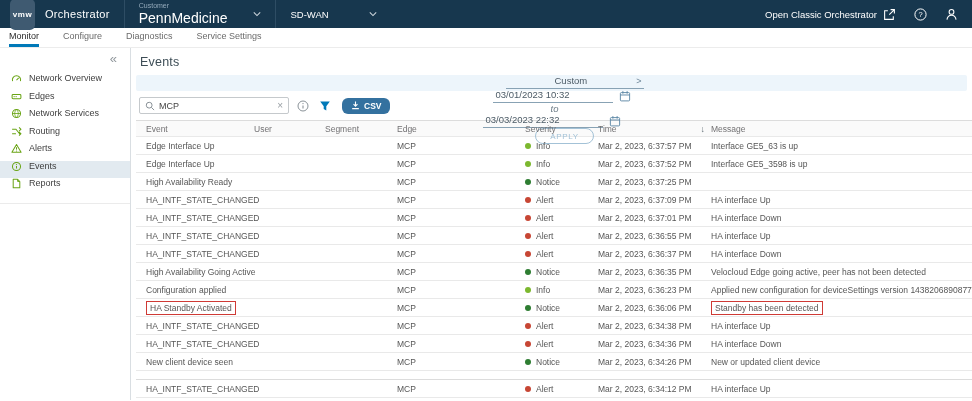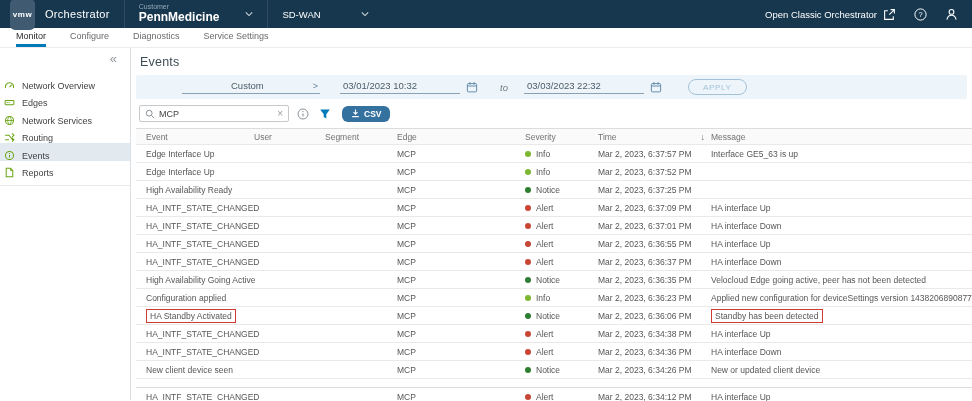--- a/index.html
+++ b/index.html
@@ -8,50 +8,50 @@
 
   
   .topbar { height:28px; background:#17374e; display:flex; align-items:center; color:#fff; }
   .logo-box { width:25px; height:31px; background:#3f5a71; border-radius:5px; margin-left:10px;
     display:flex; align-items:center; justify-content:center; font-size:8px; font-weight:bold; letter-spacing:.5px; }
   .product { font-size:11px; margin-left:10px; letter-spacing:.3px; }
   .tb-divider { width:1px; height:28px; background:#2e4d64; margin:0 14px; }
   .customer-block { display:flex; align-items:center; gap:26px; cursor:pointer; }
   .customer-texts { display:flex; flex-direction:column; line-height:1.15; }
   .customer-label { font-size:7px; color:#93a9ba; }
-  .customer-value { font-size:12px; color:#fff;font-weight:bold; }
+  .customer-value { font-size:14px; color:#fff; }
   .ctx-block { display:flex; align-items:center; gap:40px; cursor:pointer; }
   .ctx-value { font-size:9.5px; }
   .chev { width:8px; height:6px; }
   .topbar-right { margin-left:auto; display:flex; align-items:center; gap:18px; margin-right:14px; }
   .open-classic { display:flex; align-items:center; gap:6px; font-size:9.5px; cursor:pointer; }
   .tb-icon { width:13px; height:13px; display:block; }
 
   
-  .tabbar { height:20px; display:flex; align-items:stretch; gap:24px; padding-left:16px;
+  .tabbar { height:20px; display:flex; align-items:stretch; gap:24px; padding-left:9px;
     border-bottom:1px solid #ececec; background:#fff; }
   .tab { font-size:9px; color:#6b6b6b; display:flex; align-items:center; border-bottom:3px solid transparent; cursor:pointer; }
   .tab.active { color:#2b2b2b; border-bottom-color:#0079b8; }
 
   
   .layout { display:flex; height:352px; }
   .sidebar { width:131px; border-right:1px solid #d9dee2; position:relative; padding-top:25px; flex:none; }
   .collapse { position:absolute; top:3px; right:13px; font-size:13px; color:#8f969b; cursor:pointer; }
-  .side-item { height:17.5px; display:flex; align-items:flex-end; gap:7px; padding-left:4px;
+  .side-item { height:17.5px; display:flex; align-items:flex-start; gap:7px; padding-left:11px;
     font-size:9px; color:#3f3f3f; cursor:pointer; }
   .side-item.active { background:#e2eaf0; }
   .side-icon { width:11px; height:11px; flex:none; color:#69a414; }
   .side-divider { border-top:1px solid #ebebeb; margin-top:7px; }
 
   .main { flex:1; min-width:0; padding-left:5px; }
   .events-title { font-size:12.5px; font-weight:400; color:#3d4d56; margin:7px 0 6px 4px; letter-spacing:.2px; }
 
   
-  .date-bar { height:24px; background:#edf5fb; border-radius:2px; margin-right:5px;
-    display:flex; align-items:center; font-size:9.5px; color:#4c5b66; }
+  .date-bar { height:16px; background:#edf5fb; border-radius:2px; margin-right:5px;
+    display:flex; align-items:center; font-size:9.5px; color:#4c5b66;flex-direction:column; }
   .range-select { width:138px; margin-left:46px; border-bottom:1px solid #88a2b4; padding-bottom:2px;
     display:flex; align-items:center; cursor:pointer; }
   .range-select .lbl { flex:1; text-align:center; }
   .range-caret { color:#6c8598; font-size:9px; margin-right:2px; }
   .date-field { display:flex; align-items:center; margin-left:20px; gap:6px; }
   .date-text { border-bottom:1px solid #88a2b4; padding:0 10px 2px 3px; min-width:120px; cursor:text; }
   .cal-icon { width:12px; height:12px; color:#5b87a5; }
   .to-label { margin:0 16px 0 22px; color:#6d7d88;font-style:italic; }
   .apply-btn { margin-left:26px; background:transparent; border:1px solid #a3c2d7; color:#a3c2d7;
     border-radius:9px; font-size:8px; letter-spacing:.7px; padding:2.5px 14px;
@@ -162,20 +162,28 @@
         <circle cx="6" cy="6" r="4.4" fill="none" stroke="currentColor" stroke-width="1.1"></circle>
         <path d="M1.6 6h8.8M6 1.6C3.4 4.2 3.4 7.8 6 10.4 8.6 7.8 8.6 4.2 6 1.6z" fill="none" stroke="currentColor" stroke-width=".9"></path>
       </svg>
       <span>Network Services</span>
     </div>
     <div class="side-item">
       <svg class="side-icon" viewBox="0 0 12 12">
         <path d="M1.2 3.6h4.2l4 4.8h1.4M1.2 8.4h4.2M8.8 6.4l2 2-2 2M8.8 1.6l2 2-2 2" fill="none" stroke="currentColor" stroke-width="1.1"></path>
       </svg>
       <span>Routing</span>
+    </div>
+    <div class="side-item">
+      <svg class="side-icon" viewBox="0 0 12 12">
+        <path d="M6 1.6L11 10.2H1z" fill="none" stroke="currentColor" stroke-width="1.1" stroke-linejoin="round"></path>
+        <path d="M6 4.6v2.6" stroke="currentColor" stroke-width="1.1"></path>
+          <circle cx="6" cy="8.7" r=".6" fill="currentColor"></circle>
+      </svg>
+      <span>Alerts</span>
     </div>
     <div class="side-item active">
       <svg class="side-icon" viewBox="0 0 12 12">
         <circle cx="6" cy="6" r="4.4" fill="none" stroke="currentColor" stroke-width="1.1"></circle>
         <path d="M6 5.4v2.8" stroke="currentColor" stroke-width="1.1"></path>
           <circle cx="6" cy="3.8" r=".65" fill="currentColor"></circle>
       </svg>
       <span>Events</span>
     </div>
     <div class="side-item">
@@ -264,20 +272,21 @@
         <div class="trow">
           <div class="tcell">Edge Interface Up</div>
           <div class="tcell"></div>
           <div class="tcell"></div>
           <div class="tcell">MCP</div>
           <div class="tcell sev">
             <span class="dot" style="background: rgb(124, 184, 47);"></span>
             <span>Info</span>
           </div>
           <div class="tcell">Mar 2, 2023, 6:37:52 PM</div>
+          <div class="tcell">Interface GE5_3598 is up</div>
         </div>
         <div class="trow">
           <div class="tcell">High Availability Ready</div>
           <div class="tcell"></div>
           <div class="tcell"></div>
           <div class="tcell">MCP</div>
           <div class="tcell sev">
             <span class="dot" style="background: rgb(46, 125, 50);"></span>
             <span>Notice</span>
           </div>

